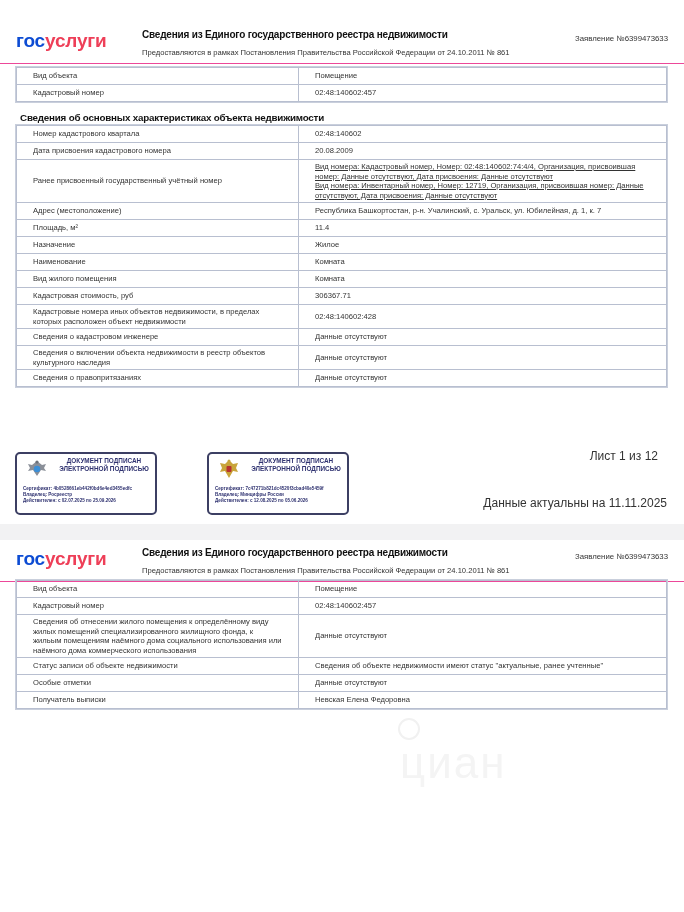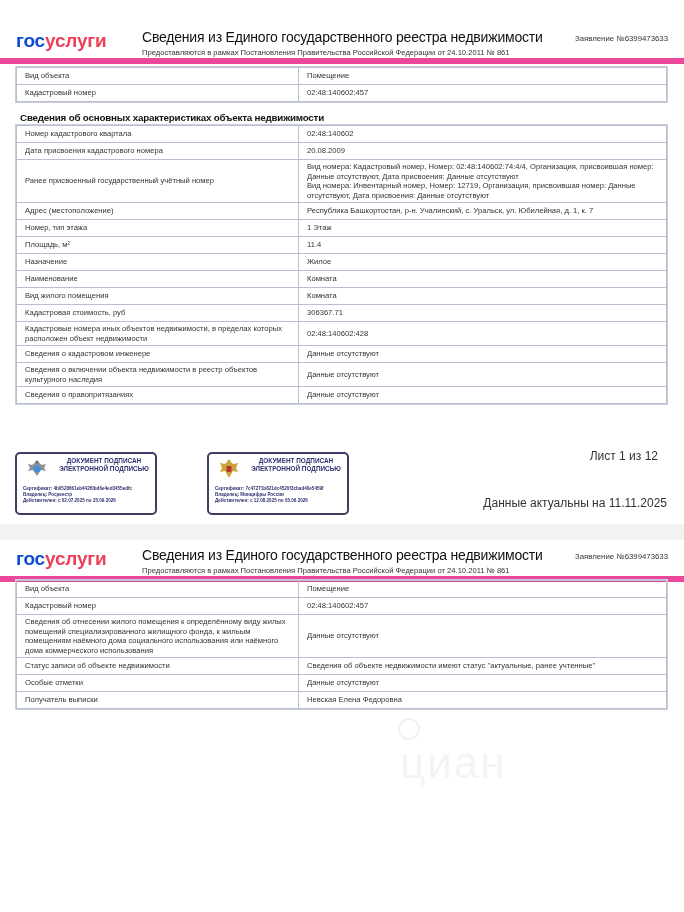--- a/index.html
+++ b/index.html
@@ -6,35 +6,35 @@
   html, body { width: 684px; height: 912px; background: #ffffff; overflow: hidden; }
   body { font-family: "Liberation Sans", "DejaVu Sans", sans-serif; color: #2b2b2b; position: relative; }
 
   .page { position: absolute; left: 0; width: 684px; background: #fff; }
   .page1 { top: 0; height: 524px; }
   .page2 { top: 540px; height: 372px; }
   .page-gap { position: absolute; left: 0; top: 524px; width: 684px; height: 16px; background: #f2f2f3; }
 
   .top-mark { position: absolute; left: 112px; top: 0; width: 6px; height: 4px; border-bottom: 1px solid #777; transform: rotate(-50deg); opacity: .6; }
 
-  .header { position: absolute; left: 0; width: 684px; height: 40px; border-bottom: 6px solid #ec4899; }
+  .header { position: absolute; left: 0; width: 684px; height: 40px; border-bottom: 1px solid #ec4899; }
   .page1 .header { top: 24px; }
   .page2 .header { top: 2px; }
   .logo { position: absolute; left: 16px; top: 6px; font-size: 19px; font-weight: bold; letter-spacing: -0.2px; }
   .logo .gos { color: #0d4cd3; }
   .logo .uslugi { color: #ee3f58; }
-  .h-title { position: absolute; left: 142px; top: 5px; font-size: 14px; font-weight: normal; color: #111; letter-spacing: -0.2px; }
+  .h-title { position: absolute; left: 142px; top: 5px; font-size: 10px; font-weight: bold; color: #111; letter-spacing: -0.2px; }
   .h-sub { position: absolute; left: 142px; top: 24px; font-size: 7.6px; color: #333; }
   .h-app { position: absolute; right: 16px; top: 10px; font-size: 7.8px; color: #333; }
 
   table.grid { position: absolute; left: 16px; width: 651px; border-collapse: collapse; font-size: 7.6px; color: #333; }
-  table.grid td { border: 1px solid #b8bfd0; padding: 2px 8px; vertical-align: middle; line-height: 9.5px; }
+  table.grid td { border: 1px solid #b8bfd0; padding: 2px 16px; vertical-align: middle; line-height: 9.5px; }
   table.grid td.k { width: 282px; }
   table.grid tr.r1 td { height: 17px; }
-  table.grid td .p { display: block; }
+  table.grid td .p { display: block; text-decoration: underline; }
   .outer { box-shadow: 0 0 0 1px #c9cfdc; }
 
   .section-title { position: absolute; left: 20px; font-size: 9.8px; font-weight: bold; color: #111; letter-spacing: -0.2px; }
 
   .stamp { position: absolute; top: 452px; width: 142px; height: 63px; border: 2px solid #3c3f63; border-radius: 5px; background: #fff; }
   .stamp1 { left: 15px; }
   .stamp2 { left: 207px; }
   .stamp .emblem { position: absolute; left: 8px; top: 4px; width: 24px; height: 22px; }
   .stamp .s-title { position: absolute; left: 36px; top: 3px; width: 102px; text-align: center; font-size: 6.4px; font-weight: bold; color: #2f3270; line-height: 7.5px; text-transform: uppercase; }
   .stamp .s-line { position: absolute; left: 6px; font-size: 4.6px; font-weight: bold; color: #2f3270; white-space: nowrap; }
@@ -89,24 +89,20 @@
     <tr>
       <td class="k" style="height:42px;">Ранее присвоенный государственный учётный номер</td>
       <td>
         <span class="p">Вид номера: Кадастровый номер, Номер: 02:48:140602:74:4/4, Организация, присвоившая номер: Данные отсутствуют, Дата присвоения: Данные отсутствуют</span>
         <span class="p">Вид номера: Инвентарный номер, Номер: 12719, Организация, присвоившая номер: Данные отсутствуют, Дата присвоения: Данные отсутствуют</span>
       </td>
     </tr>
     <tr class="r1">
       <td class="k">Адрес (местоположение)</td>
       <td>Республика Башкортостан, р-н. Учалинский, с. Уральск, ул. Юбилейная, д. 1, к. 7</td>
-    </tr>
-    <tr class="r1">
-      <td class="k">Номер, тип этажа</td>
-      <td>1 Этаж</td>
     </tr>
     <tr class="r1">
       <td class="k">Площадь, м²</td>
       <td>11.4</td>
     </tr>
     <tr class="r1">
       <td class="k">Назначение</td>
       <td>Жилое</td>
     </tr>
     <tr class="r1">

